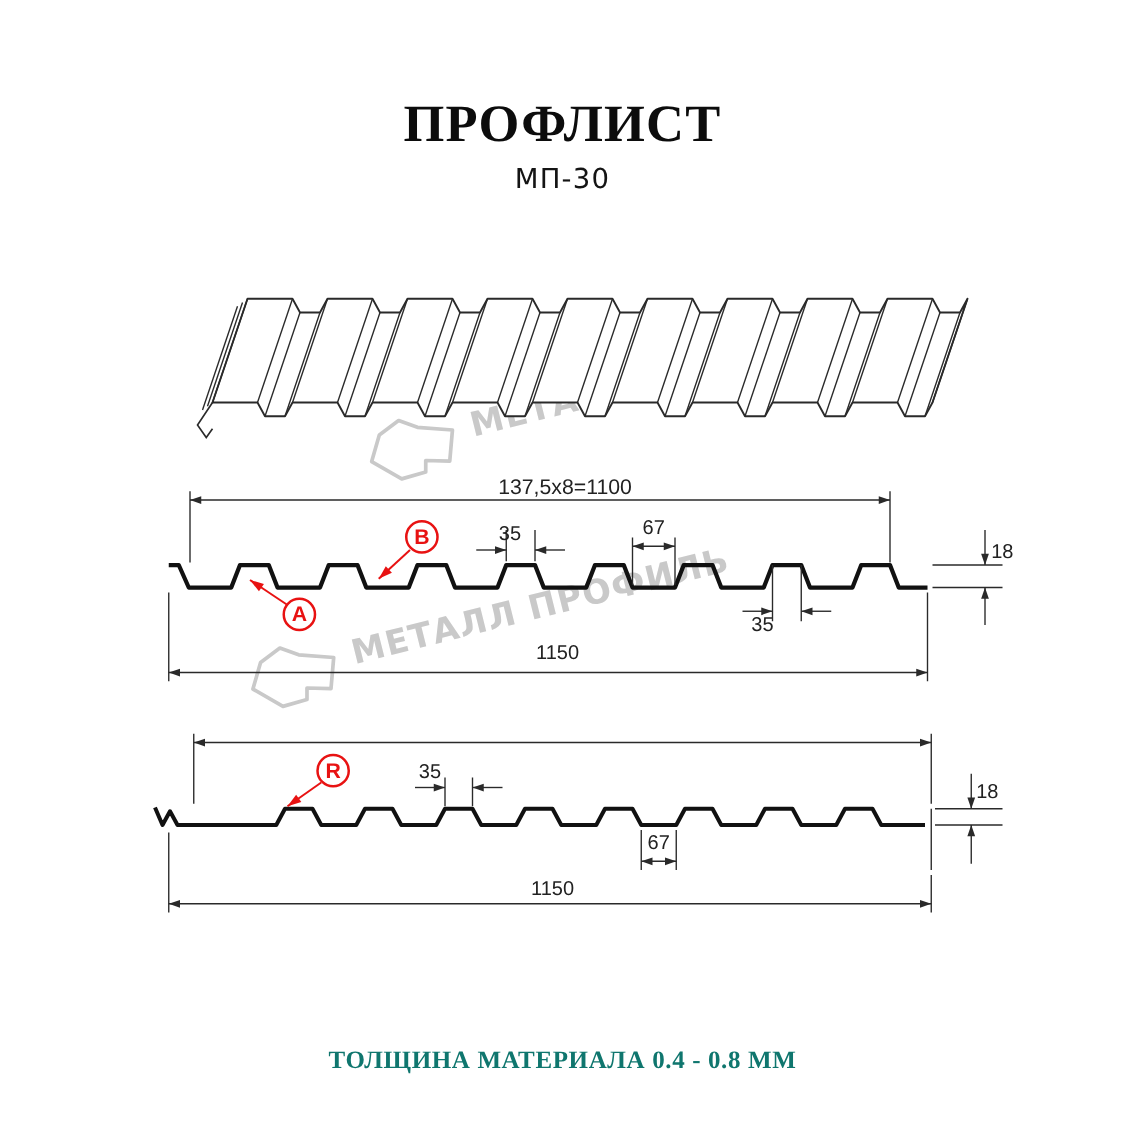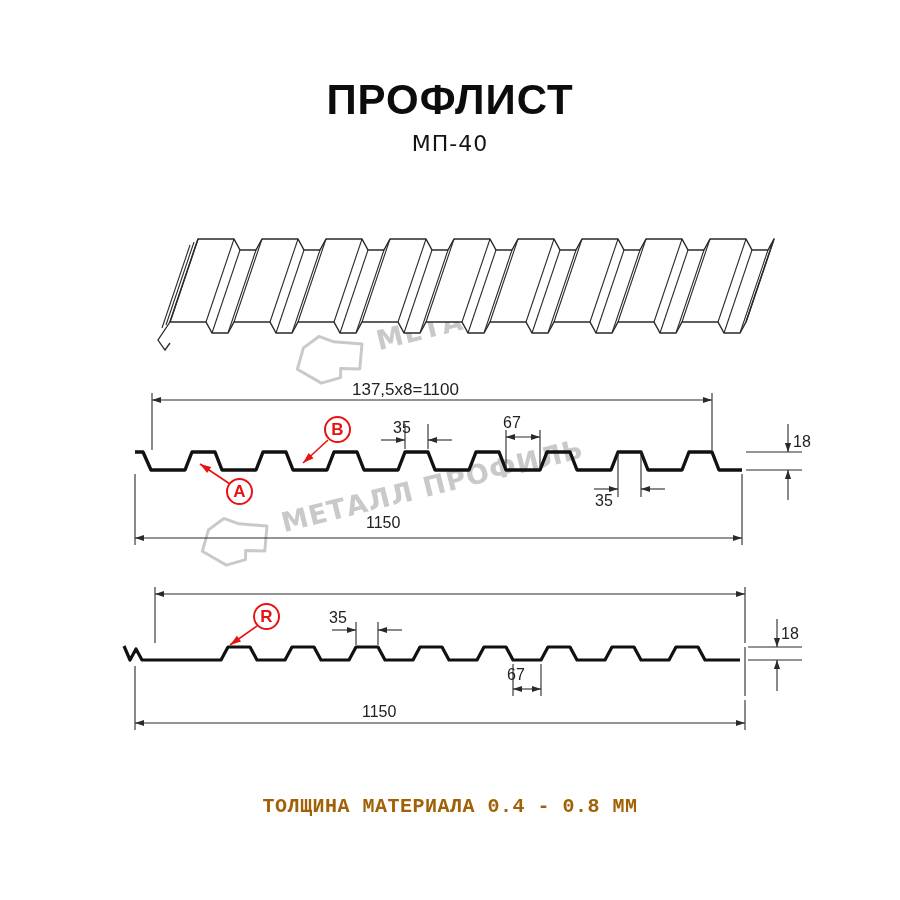--- a/index.html
+++ b/index.html
@@ -1,43 +1,43 @@
 <!DOCTYPE html>
 <html><head>
 <meta charset="utf-8">
 <style>
   html,body{margin:0;padding:0;background:#fff;}
   .canvas{position:relative;width:900px;height:900px;background:#ffffff;overflow:hidden;
           font-family:"Liberation Sans",sans-serif;color:#1f1f1f;}
   .abs{position:absolute;}
   .page-title{left:0;right:0;top:76px;text-align:center;
-"DejaVu Sans",sans-serif;    font-family:Liberation Sans, sans-serif;font-size:42px;font-weight:800;letter-spacing:1px;color:#0c0c0c;}
+"DejaVu Sans",sans-serif;    font-family:Liberation Serif, serif;font-size:42px;font-weight:800;letter-spacing:1px;color:#0c0c0c;}
   .page-subtitle{left:0;right:0;top:131px;text-align:center;
     font-family:"DejaVu Sans",sans-serif;font-size:22px;font-weight:500;letter-spacing:1px;color:#141414;}
-  .footer-note{left:0;right:0;top:795px;text-align:center;
-    font-family:Liberation Mono, monospace;font-size:20px;font-weight:600;letter-spacing:.5px;color:#a16207;}
+  .footer-note{left:0;right:0;top:837px;text-align:center;
+    font-family:Liberation Serif, serif;font-size:20px;font-weight:600;letter-spacing:.5px;color:#0f766e;}
   svg.layer{position:absolute;left:0;top:0;}
   .dim{position:absolute;font-size:16px;color:#222;line-height:1;white-space:nowrap;text-align:right;}
-  .dim.c{text-align:left;}
+  .dim.c{text-align:center;}
   .dim.module{font-size:17px;}
   .badge{position:absolute;width:27px;height:27px;border-radius:50%;border:2.5px solid #e81212;
          color:#e81212;font-size:17px;font-weight:600;display:flex;align-items:center;justify-content:center;
          background:transparent;box-sizing:border-box;}
   .wm{position:absolute;display:flex;align-items:flex-start;gap:12px;transform:rotate(-14deg);
       transform-origin:0 0;pointer-events:none;}
   .wm-text{font-family:"DejaVu Sans",sans-serif;font-size:27px;font-weight:700;letter-spacing:1px;
            color:#c9c9c9;margin-top:6px;white-space:nowrap;}
 </style>
 </head>
 <body>
 
 <div class="canvas">
 
   <div class="abs page-title">ПРОФЛИСТ</div>
-  <div class="abs page-subtitle">МП-40</div>
+  <div class="abs page-subtitle">МП-30</div>
 
   <div class="wm" style="left:288px;top:341px;">
     <svg width="74" height="52" viewBox="0 0 100 70">
       <polygon points="3,40 18,14 42,4 60,16 96,28 85,60 60,53 57,65 30,66" fill="none" stroke="#c9c9c9" stroke-width="4" stroke-linejoin="round"></polygon>
     </svg>
     <span class="wm-text" style="color: rgb(201, 201, 201);">МЕТАЛЛ ПРОФИЛЬ</span>
   </div>
 
   <div class="wm" style="left:193px;top:523px;">
     <svg width="74" height="52" viewBox="0 0 100 70">

